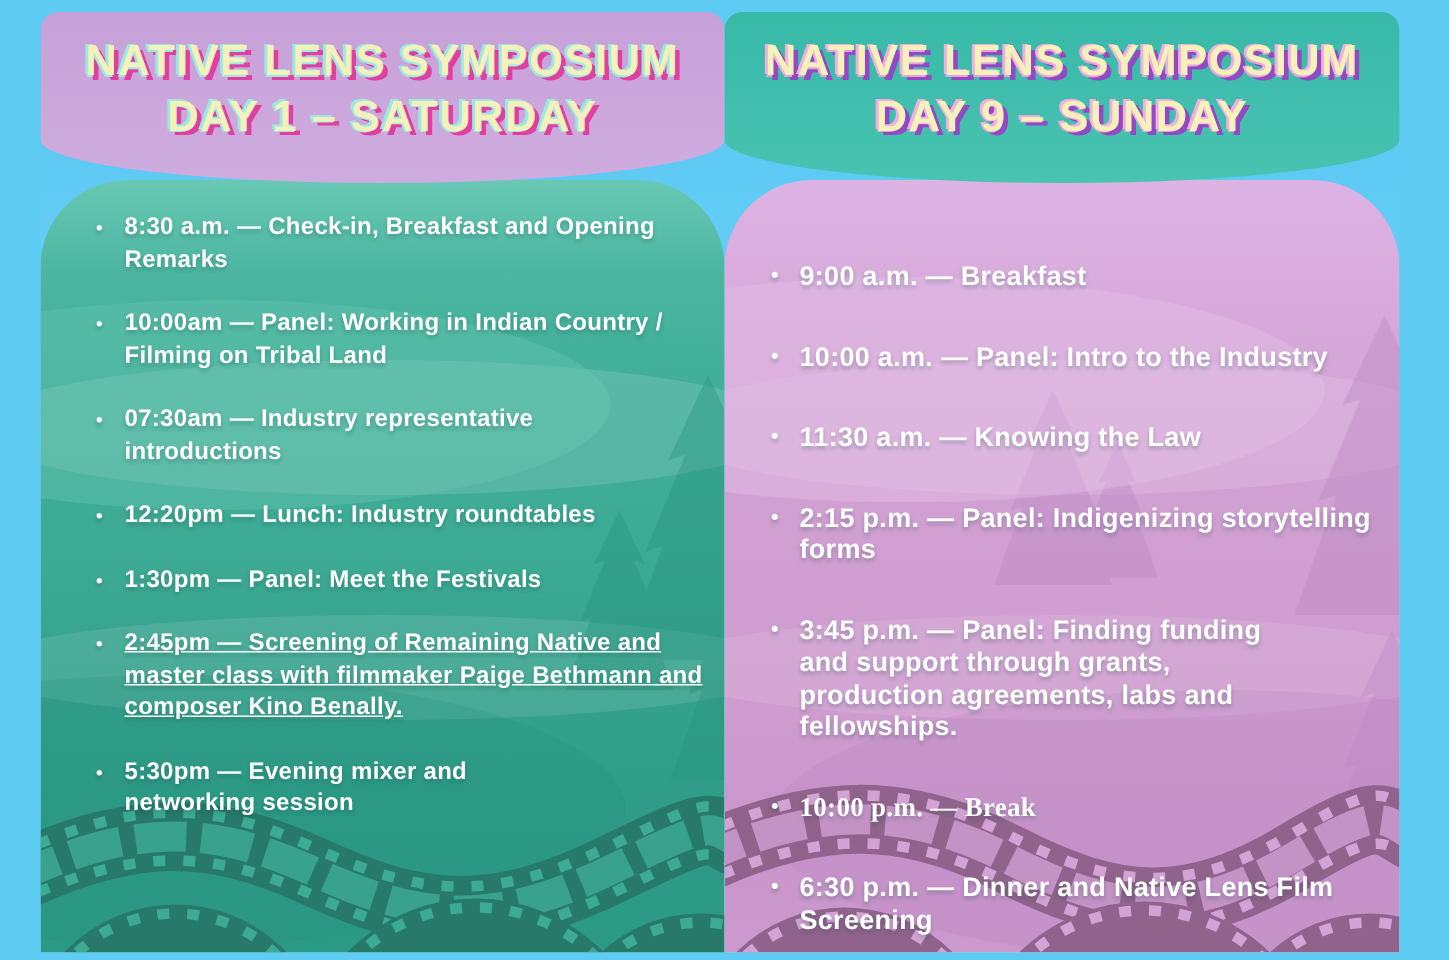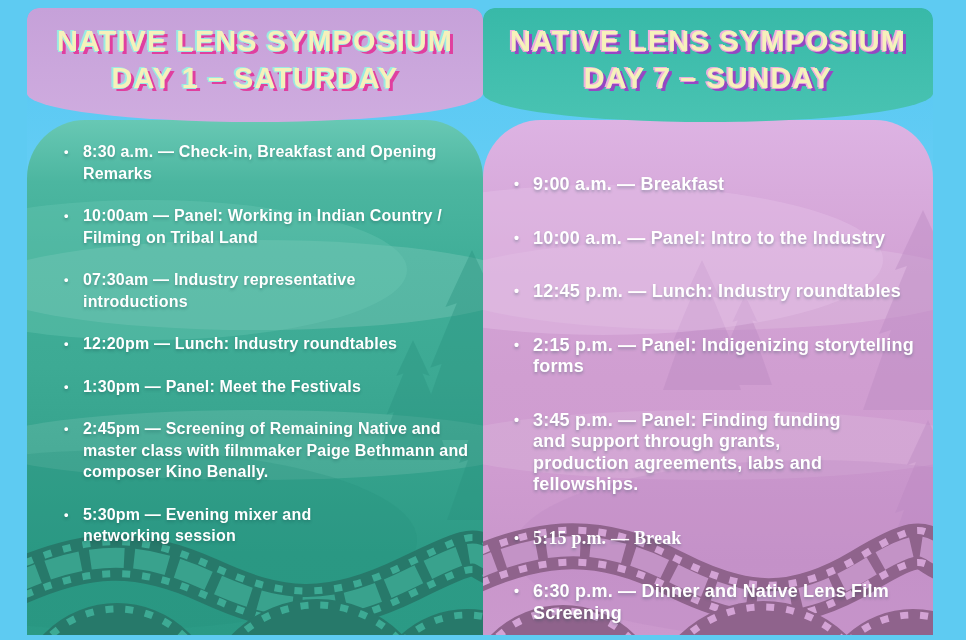--- a/index.html
+++ b/index.html
@@ -78,21 +78,21 @@
   }
   .panel.left  .schedule li { font-size:16px; line-height:21.5px; margin-bottom:21px; }
   .panel.right .schedule li { font-size:18px; line-height:21.5px; margin-bottom:22px;margin-top:32px; }
   .schedule li::before {
     content:"•"; position:absolute; left:1px; top:0; font-size:0.8em; line-height:inherit;
   }
   
   .panel.left  .schedule li:nth-child(1) { max-width:372px; }
   .panel.left  .schedule li:nth-child(2) { max-width:392px;margin-top:16px; }
   .panel.left  .schedule li:nth-child(3) { max-width:372px; }
-  .panel.left  .schedule li:nth-child(6) { max-width:392px; }
+  .panel.left  .schedule li:nth-child(6) { max-width:392px;text-decoration:underline; }
   .panel.left  .schedule li:nth-child(7) { max-width:308px; }
   .panel.right .schedule li:nth-child(5) { max-width:322px; }
   .panel.right .schedule li:nth-child(6) { max-width:396px;font-family:Liberation Serif, serif; }
   .panel.right .schedule li:nth-child(8) { max-width:388px;text-align:center; }
 
   .film {
     position:absolute; left:0; bottom:0; width:100%; height:168px; z-index:2;
     display:block;
   }
 </style>
@@ -160,24 +160,24 @@
           <path d="M0,100 L14,60 L8,62 L22,28 L16,30 L30,0 L44,30 L38,28 L52,62 L46,60 L60,100 Z" transform="translate(380,90) scale(2.0)"></path>
           <path d="M0,100 L14,60 L8,62 L22,28 L16,30 L30,0 L44,30 L38,28 L52,62 L46,60 L60,100 Z" transform="translate(400,300) scale(1.5)"></path>
         </g>
         <ellipse cx="120" cy="140" rx="280" ry="75" fill="#e6c2e8" opacity="0.40"></ellipse>
         <ellipse cx="330" cy="430" rx="300" ry="90" fill="#b983bf" opacity="0.25"></ellipse>
       </svg>
 
       <ul class="schedule">
         <li>9:00 a.m. — Breakfast</li>
         <li>10:00 a.m. — Panel: Intro to the Industry</li>
-        <li>12:45 p.m. — Lunch: Industry roundtables</li>
+        <li>11:30 a.m. — Knowing the Law</li>
         <li>2:15 p.m. — Panel: Indigenizing storytelling forms</li>
         <li>3:45 p.m. — Panel: Finding funding and support through grants, production agreements, labs and fellowships.</li>
-        <li>5:15 p.m. — Break</li>
+        <li>10:00 p.m. — Break</li>
         <li>6:30 p.m. — Dinner and Native Lens Film Screening</li>
       </ul>
 
       <svg class="film" viewBox="0 0 450 168" preserveAspectRatio="none">
         <g fill="none">
           <path d="M-20,108 C60,70 120,70 190,106 S310,146 380,104 S436,84 472,96" stroke="#8f638c" stroke-width="46"></path>
           <path d="M-20,108 C60,70 120,70 190,106 S310,146 380,104 S436,84 472,96" stroke="#d3a3d5" stroke-width="7" stroke-dasharray="8 12" transform="translate(0,-16)"></path>
           <path d="M-20,108 C60,70 120,70 190,106 S310,146 380,104 S436,84 472,96" stroke="#d3a3d5" stroke-width="7" stroke-dasharray="8 12" transform="translate(0,16)"></path>
           <path d="M-20,108 C60,70 120,70 190,106 S310,146 380,104 S436,84 472,96" stroke="#c393c6" stroke-width="20" stroke-dasharray="34 10"></path>
           <circle cx="80" cy="240" r="82" stroke="#8f638c" stroke-width="40"></circle>
@@ -185,17 +185,17 @@
           <circle cx="280" cy="254" r="100" stroke="#8f638c" stroke-width="40"></circle>
           <circle cx="280" cy="254" r="114" stroke="#d3a3d5" stroke-width="7" stroke-dasharray="8 12"></circle>
           <circle cx="430" cy="240" r="78" stroke="#8f638c" stroke-width="40"></circle>
           <circle cx="430" cy="240" r="92" stroke="#d3a3d5" stroke-width="7" stroke-dasharray="8 12"></circle>
         </g>
       </svg>
     </div>
 
     <header class="band band2">
       <div class="title">NATIVE LENS SYMPOSIUM</div>
-      <div class="title">DAY 7 – SUNDAY</div>
+      <div class="title">DAY 9 – SUNDAY</div>
     </header>
   </section>
 
 </div>
 
 </body></html>

